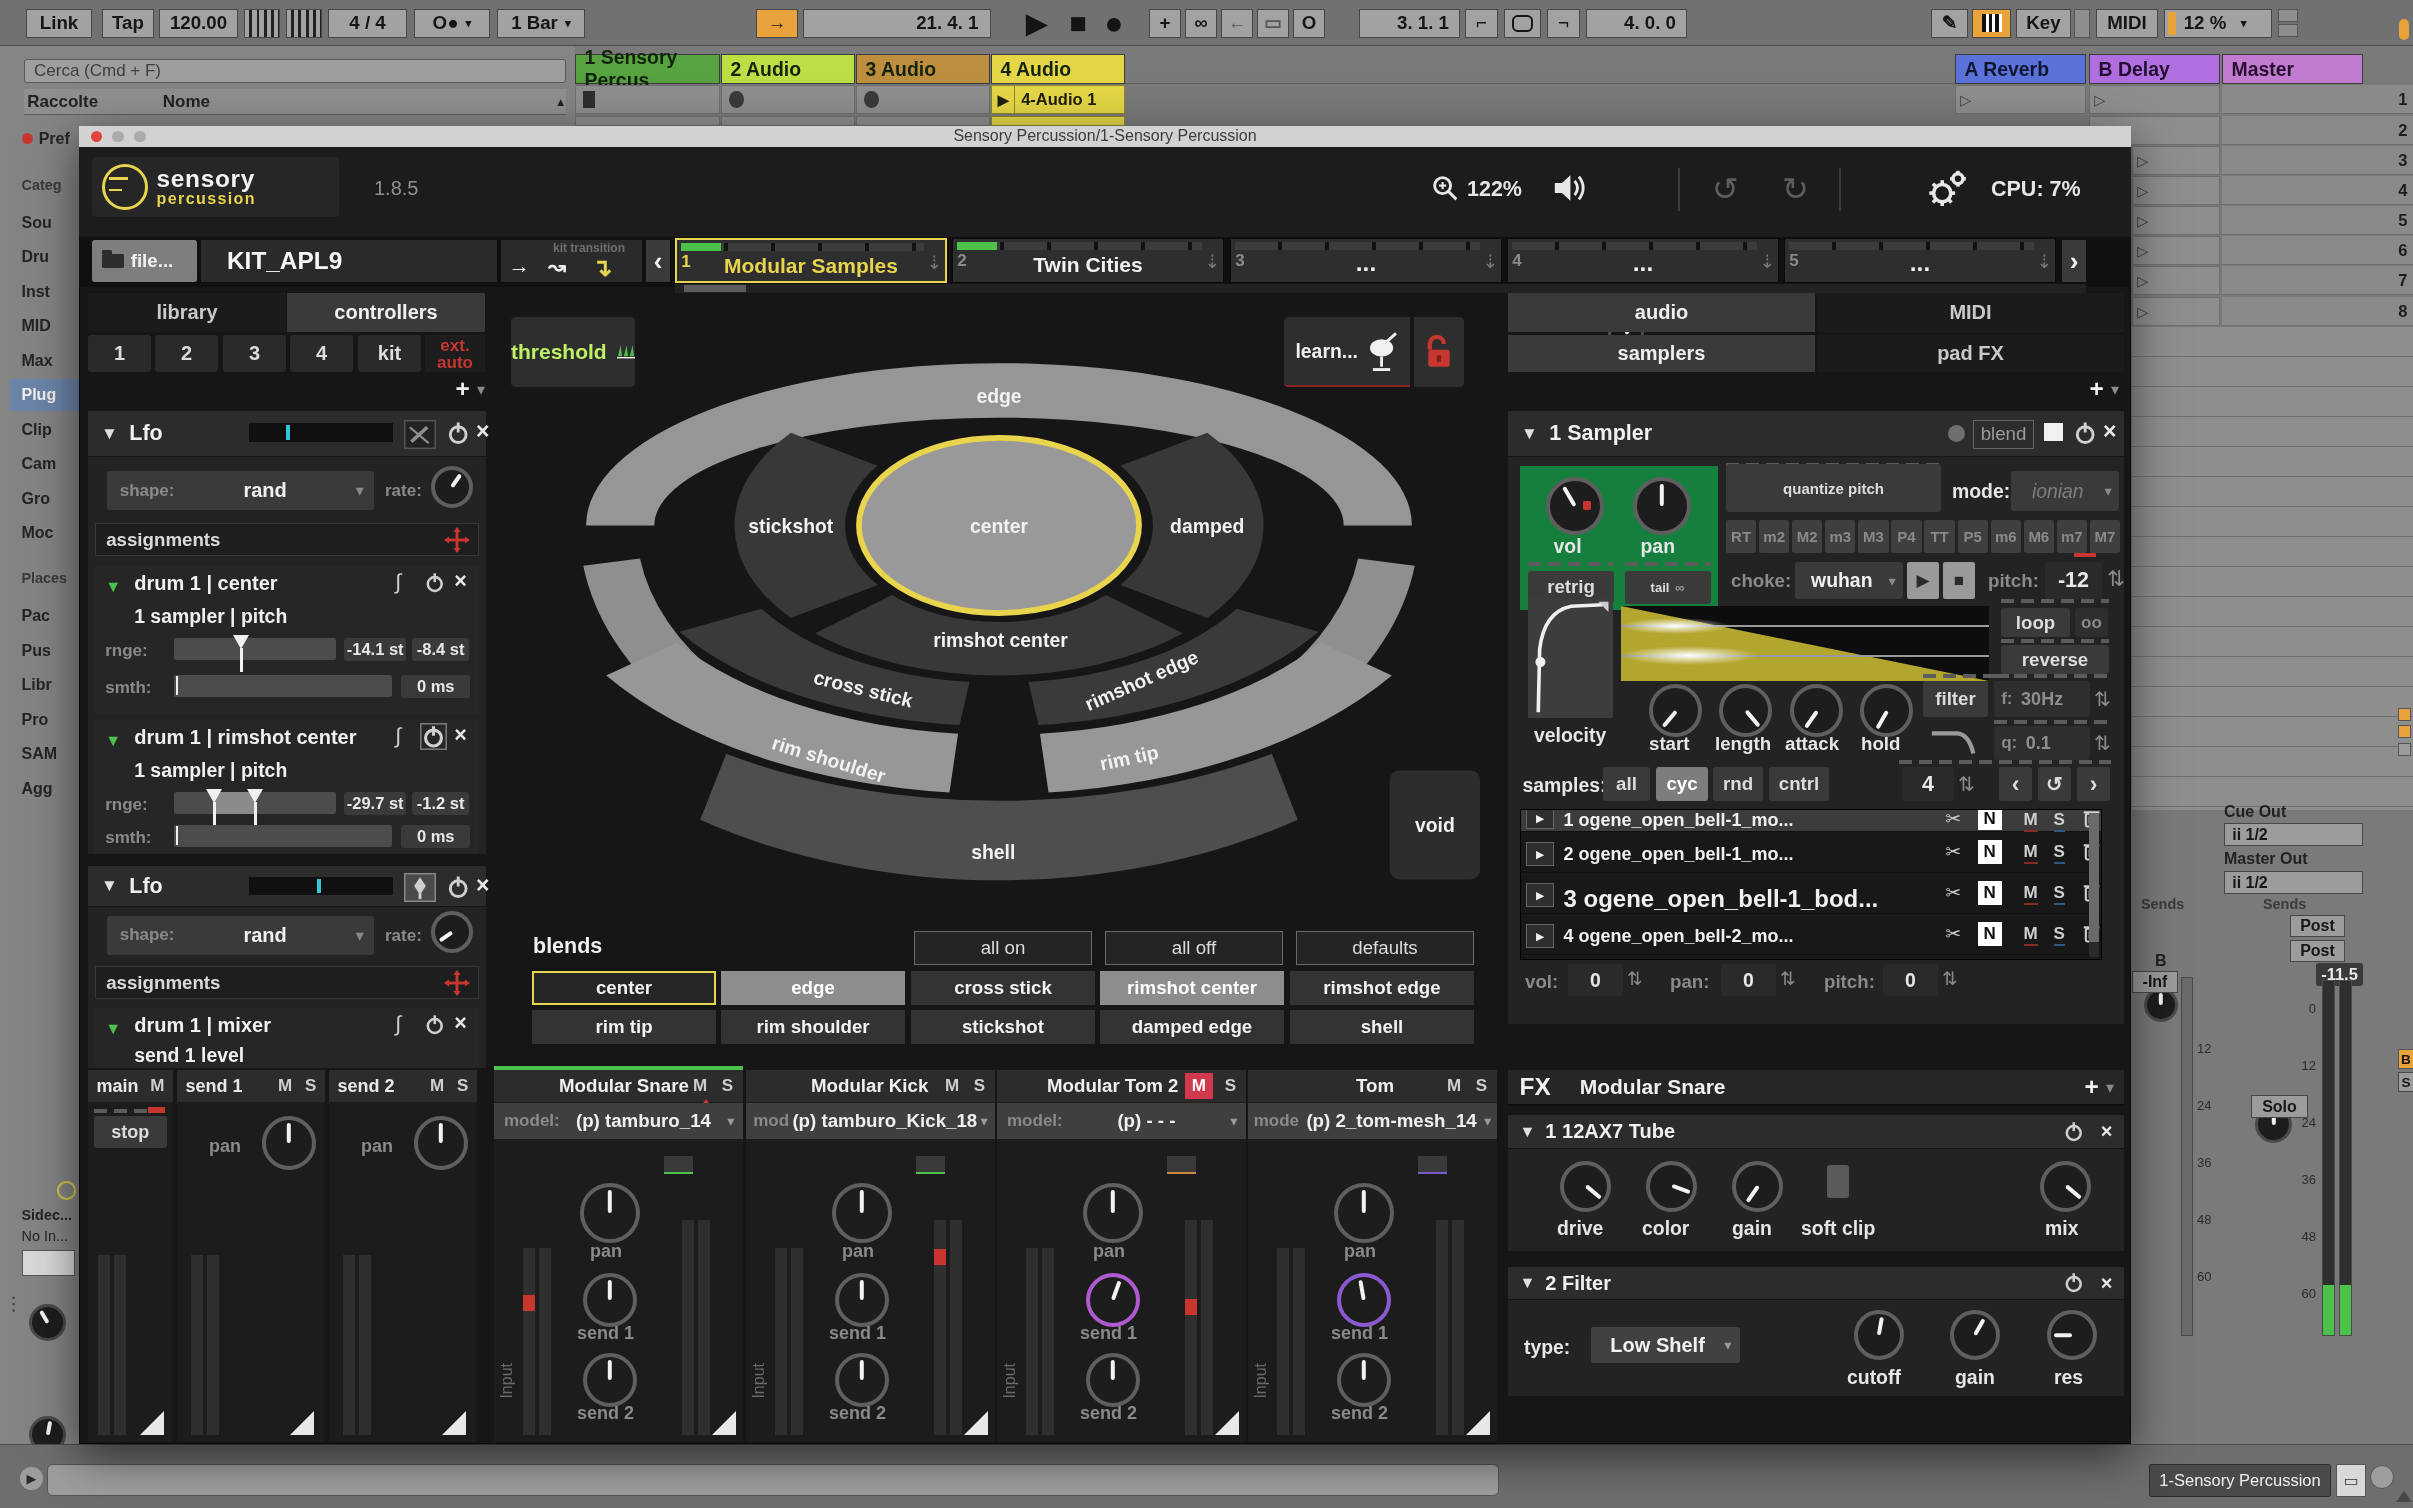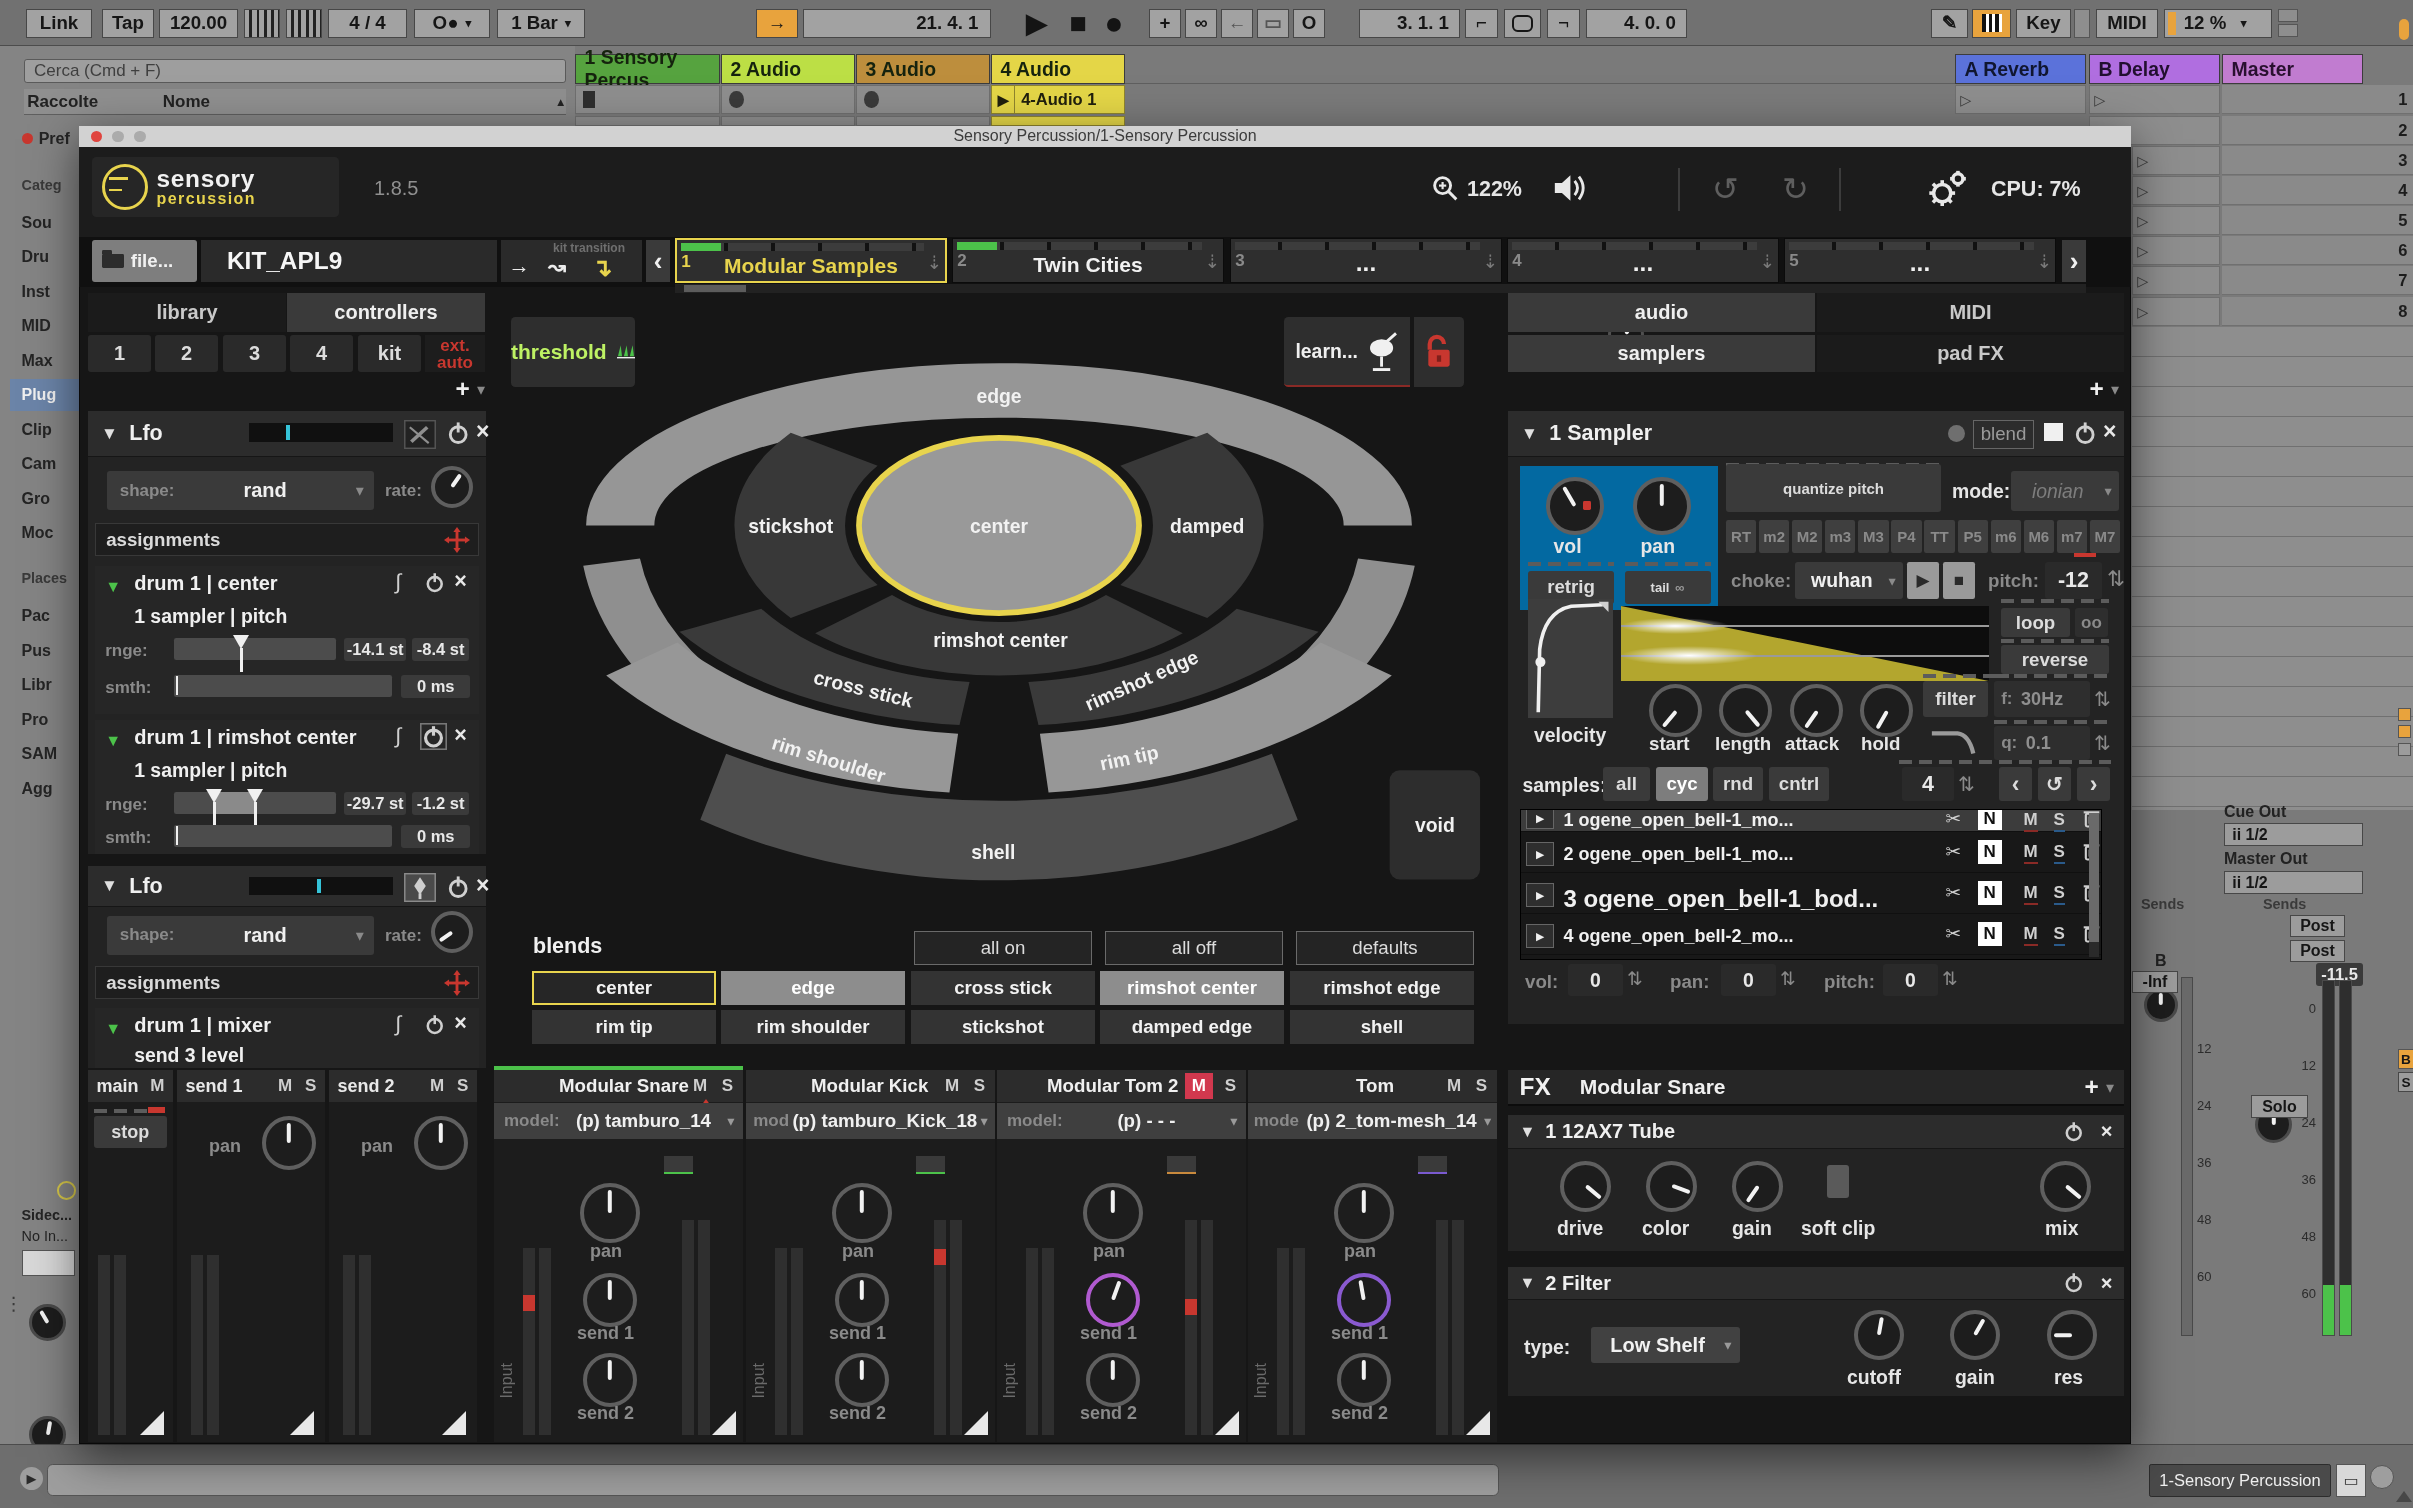--- a/index.html
+++ b/index.html
@@ -579,21 +579,21 @@
     </div>
     <div class="a" style="left:7.2px;top:101px;width:384px;height:60px;background:#262626">
       <span style="position:absolute;left:10px;top:11.5px;color:#4cc24a;font-size:16px">▼</span>
       <b style="position:absolute;left:39px;top:5.7px;color:#f0f0f0;font-size:20px">drum 1 | mixer</b>
       <span style="position:absolute;left:300px;top:4.3px;color:#cfcfcf;font-size:21.5px">∫</span>
       <svg style="position:absolute;left:329px;top:5.7px" width="21.5" height="21.5" viewBox="0 0 34 34">
           <circle cx="17" cy="19" r="11" fill="none" stroke="#cfcfcf" stroke-width="4"></circle>
           <line x1="17" y1="2" x2="17" y2="16" stroke="#cfcfcf" stroke-width="4"></line>
         </svg>
       <b style="position:absolute;left:359px;top:2.9px;color:#e8e8e8;font-size:21.5px">×</b>
-      <b style="position:absolute;left:39px;top:36px;color:#f0f0f0;font-size:19.4px">send 3 level</b>
+      <b style="position:absolute;left:39px;top:36px;color:#f0f0f0;font-size:19.4px">send 1 level</b>
     </div>
   </div>
 
   <div class="a f" style="left:511px;top:317px;width:124px;height:70px;background:#2e2e2e;border-radius:4.3px;gap:10px;justify-content:center">
     <b style="color:#bef264;font-size:21px">threshold</b>
     <svg width="29" height="24.4" viewBox="0 0 40 34">
         <g fill="#4cc24a">
           <polygon points="2,26 8,2 11,26"></polygon>
           <polygon points="15,26 21,2 24,26"></polygon>
           <polygon points="28,26 34,2 37,26"></polygon>
@@ -687,21 +687,21 @@
     <span style="position:absolute;left:465px;top:8.6px;width:59px;height:27px;border:1.4px solid #666;color:#9a9a9a;font-size:18.7px;display:flex;align-items:center;justify-content:center">blend</span>
     <span style="position:absolute;left:536px;top:11.5px;width:18.7px;height:18.7px;background:#f0f0f0"></span>
     <svg style="position:absolute;left:565px;top:10px" width="24.4" height="24.4" viewBox="0 0 34 34">
         <circle cx="17" cy="19" r="11" fill="none" stroke="#cfcfcf" stroke-width="4"></circle>
         <line x1="17" y1="2" x2="17" y2="16" stroke="#cfcfcf" stroke-width="4"></line>
       </svg>
     <b style="position:absolute;left:595px;top:7.2px;color:#e8e8e8;font-size:23px">×</b>
   </div>
   <div class="a modbody" style="left:1508px;top:457px;width:616px;height:567px">
 
-    <div class="a" style="left:11.5px;top:8.6px;width:198px;height:144px;background:#0369a1">
+    <div class="a" style="left:11.5px;top:8.6px;width:198px;height:144px;background:#15803d">
       <div class="knob" style="position:absolute;left:26px;top:11.5px;width:50px;height:50px">
           <i style="--r:150deg"></i>
           <span style="position:absolute;left:33px;top:20px;width:8.6px;height:8.6px;background:#c8372f;border-radius:1.4px"></span>
         </div>
       <div class="knob" style="position:absolute;left:113px;top:11.5px;width:50px;height:50px">
           <i style="--r:180deg"></i>
         </div>
       <b class="wlab" style="position:absolute;left:34px;top:69px;font-size:19.4px">vol</b>
       <b class="wlab" style="position:absolute;left:121px;top:69px;font-size:19.4px">pan</b>
       <div class="dash" style="position:absolute;left:8.6px;top:96px;width:86px"></div>

